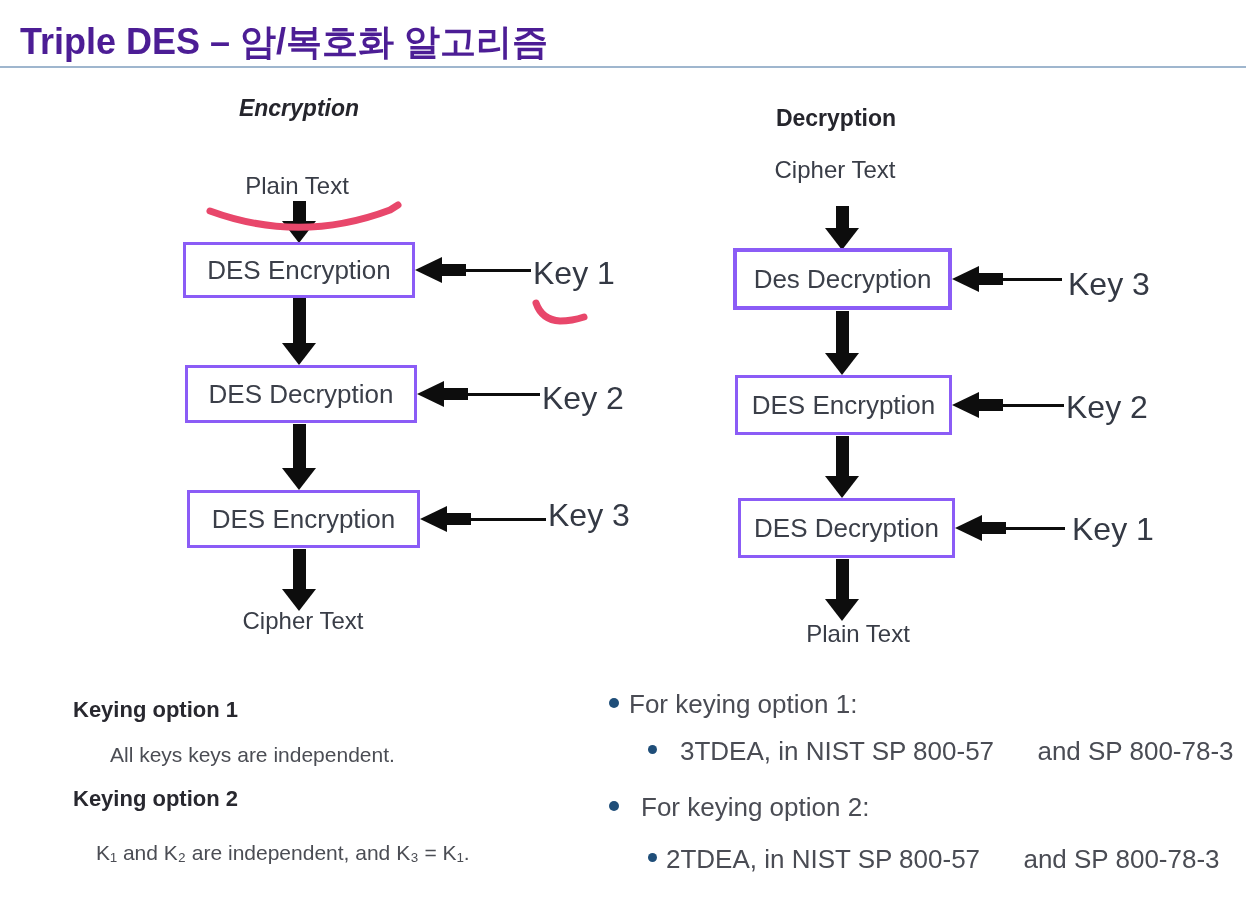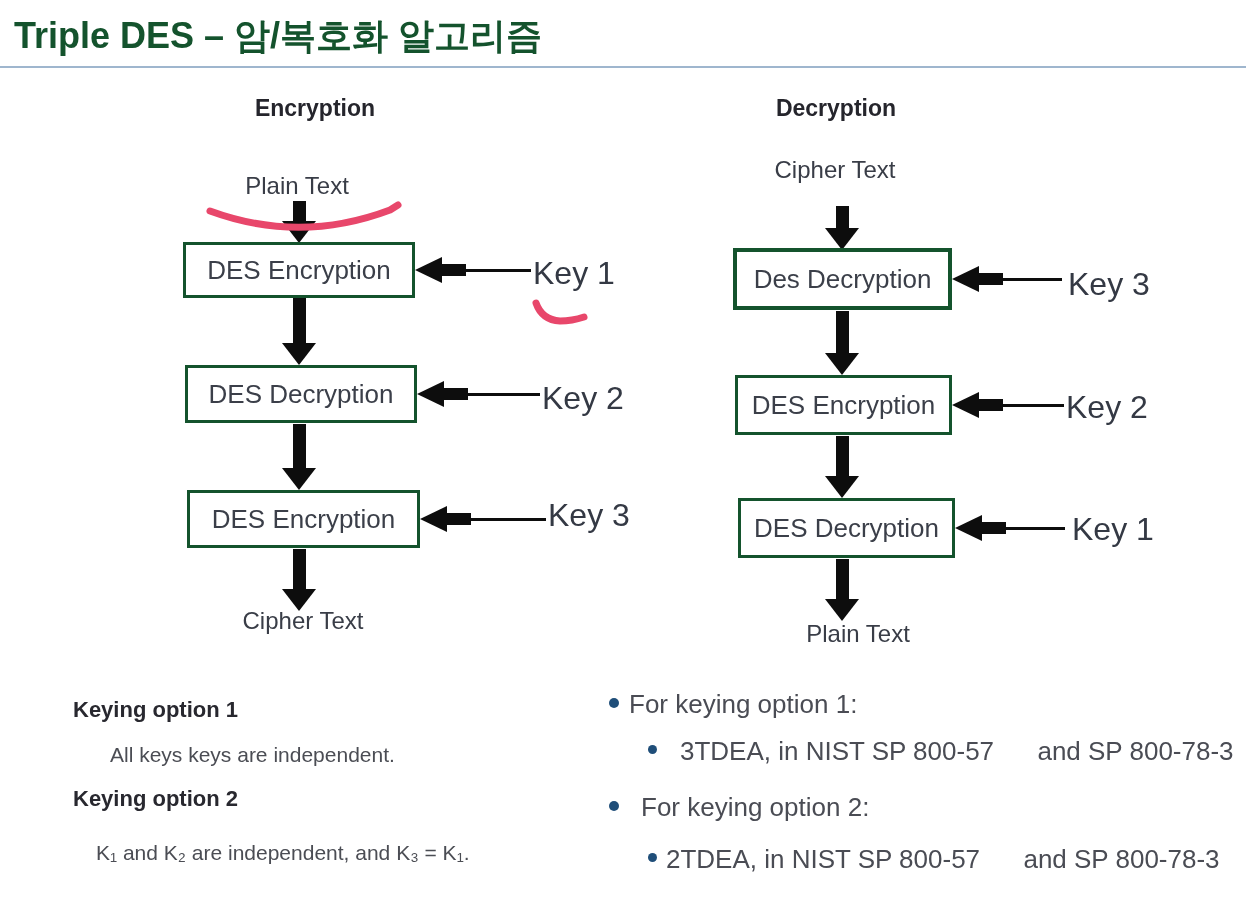--- a/index.html
+++ b/index.html
@@ -7,24 +7,24 @@
     position: relative;
     width: 1246px;
     height: 908px;
     background: #ffffff;
     overflow: hidden;
     font-family: "Liberation Sans", sans-serif;
   }
   .title {
     position: absolute;
     left: 8px; top: 6px;
-    margin: 6px;
+    margin: 12px;
     font-size: 36px;
     font-weight: 700;
-    color: #14532d;
+    color: #4c1d95;
     letter-spacing: 0px;
     font-family: "Liberation Sans", sans-serif;
   }
   .divider {
     position: absolute;
     left: 0; top: 66px;
     width: 1246px; height: 2px;
     background: #9fb6ce;
   }
   .col-heading {
@@ -37,21 +37,21 @@
   }
   .flow-label {
     position: absolute;
     width: 230px;
     text-align: center;
     font-size: 24px;
     color: #393d47;
   }
   .desbox {
     position: absolute;
-    border: 3px solid #14532d;
+    border: 3px solid #8b5cf6;
     background: #ffffff;
     box-sizing: border-box;
     display: flex;
     align-items: center;
     justify-content: center;
     font-size: 26px;
     color: #3b3f49;
     white-space: nowrap;
   }
   .desbox.thick { border-width: 4px; }
@@ -120,21 +120,21 @@
   .dot.lvl2 { width: 9px; height: 9px; }
 </style>
 </head>
 <body>
 
 <div class="slide">
 
   <h1 class="title">Triple DES – 암/복호화 알고리즘</h1>
   <div class="divider"></div>
 
-  <div class="col-heading" style="left:200px; top:95px;">Encryption</div>
+  <div class="col-heading" style="left:184px; top:95px;font-style:italic;">Encryption</div>
 
   <div class="flow-label" style="left:182px; top:172px;">Plain Text</div>
 
   <div class="varrow" style="left:282px; top:201px; height:42px;">
     <span class="vshaft"></span>
     <span class="vhead"></span>
   </div>
 
   <div class="desbox" style="left:183px; top:242px; width:232px; height:56px;">DES Encryption</div>
   <div class="karrow" style="left:415px; top:257px; width:116px;">
@@ -170,21 +170,21 @@
   </div>
   <div class="key-label" style="left:548px; top:497px;">Key 3</div>
 
   <div class="varrow" style="left:282px; top:549px; height:62px;">
     <span class="vshaft"></span>
     <span class="vhead"></span>
   </div>
 
   <div class="flow-label" style="left:188px; top:607px;">Cipher Text</div>
 
-  <div class="col-heading" style="left:726px; top:95px; width:220px;">Decryption</div>
+  <div class="col-heading" style="left:726px; top:105px; width:220px;">Decryption</div>
 
   <div class="flow-label" style="left:725px; top:156px; width:220px;">Cipher Text</div>
 
   <div class="varrow" style="left:825px; top:206px; height:44px;">
     <span class="vshaft"></span>
     <span class="vhead"></span>
   </div>
 
   <div class="desbox thick" style="left:733px; top:248px; width:219px; height:62px;">Des Decryption</div>
   <div class="karrow" style="left:952px; top:266px; width:110px;">

